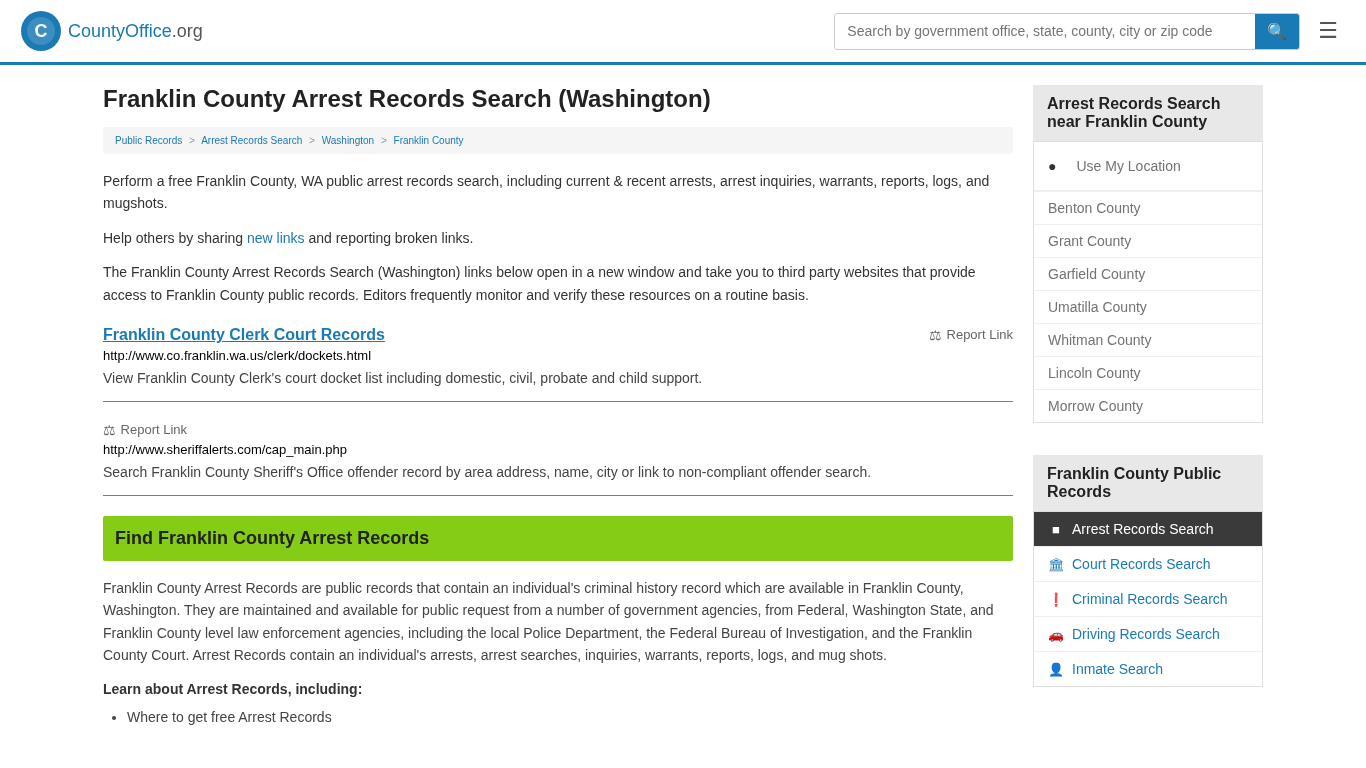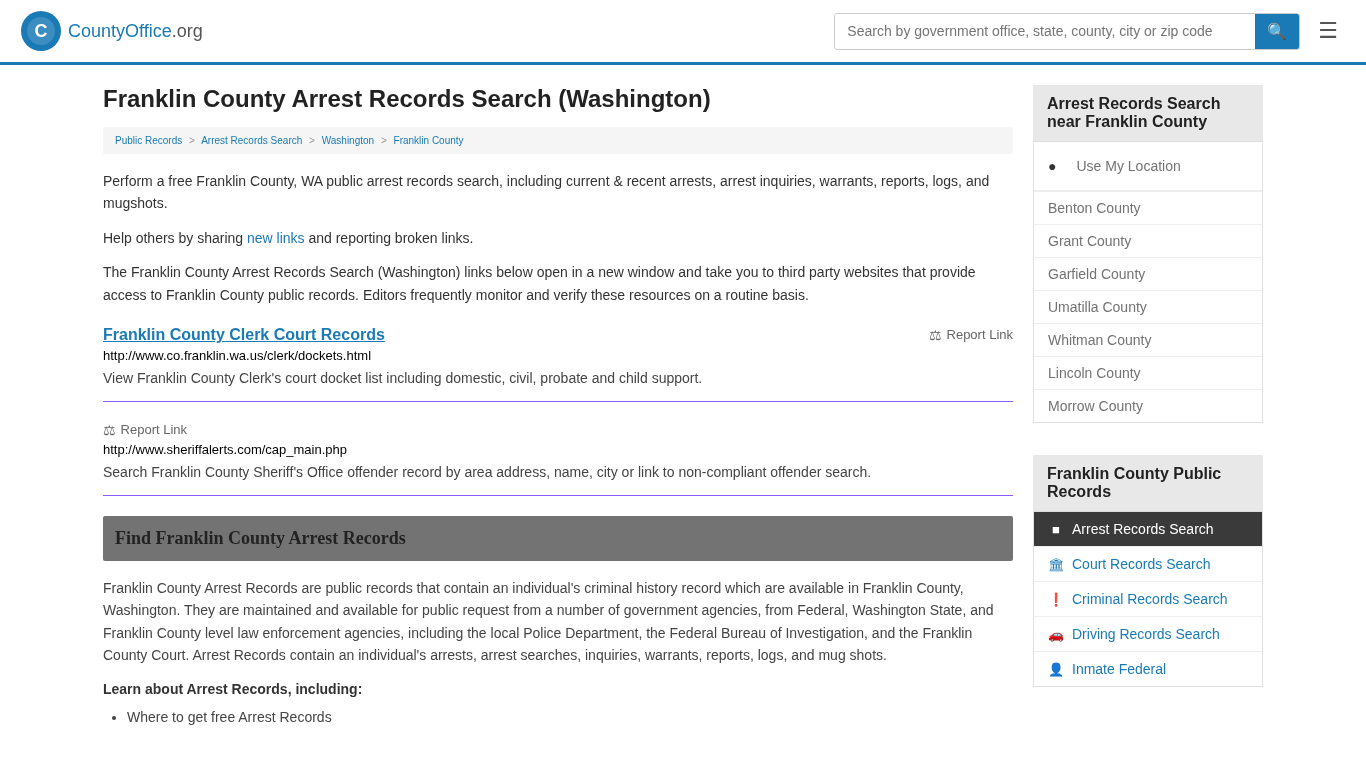--- a/index.html
+++ b/index.html
@@ -136,26 +136,25 @@
       margin-bottom: 5px;
     }
     .record-desc {
       font-size: 14px;
       line-height: 1.5;
       color: #444;
     }
 
     
     .find-section {
-      background: #737373;
+      background: #84cc16;
       padding: 12px;
       margin-top: 20px;
       margin-bottom: 16px;
       border-radius: 2px;
-      font-family: Liberation Serif, serif;
     }
     .find-section h2 {
       font-size: 18px;
       font-weight: bold;
       color: #222;
     }
     .find-body {
       font-size: 14px;
       line-height: 1.6;
       color: #444;
@@ -379,19 +378,19 @@
         </li>
         <li>
           <a href="#">
             <span class="rec-icon">🚗</span>
             <span>Driving Records Search</span>
           </a>
         </li>
         <li>
           <a href="#">
             <span class="rec-icon">👤</span>
-            <span>Inmate Federal</span>
+            <span>Inmate Search</span>
           </a>
         </li>
       </ul>
     </div>
   </aside>
 </div>
 
 </body></html>

